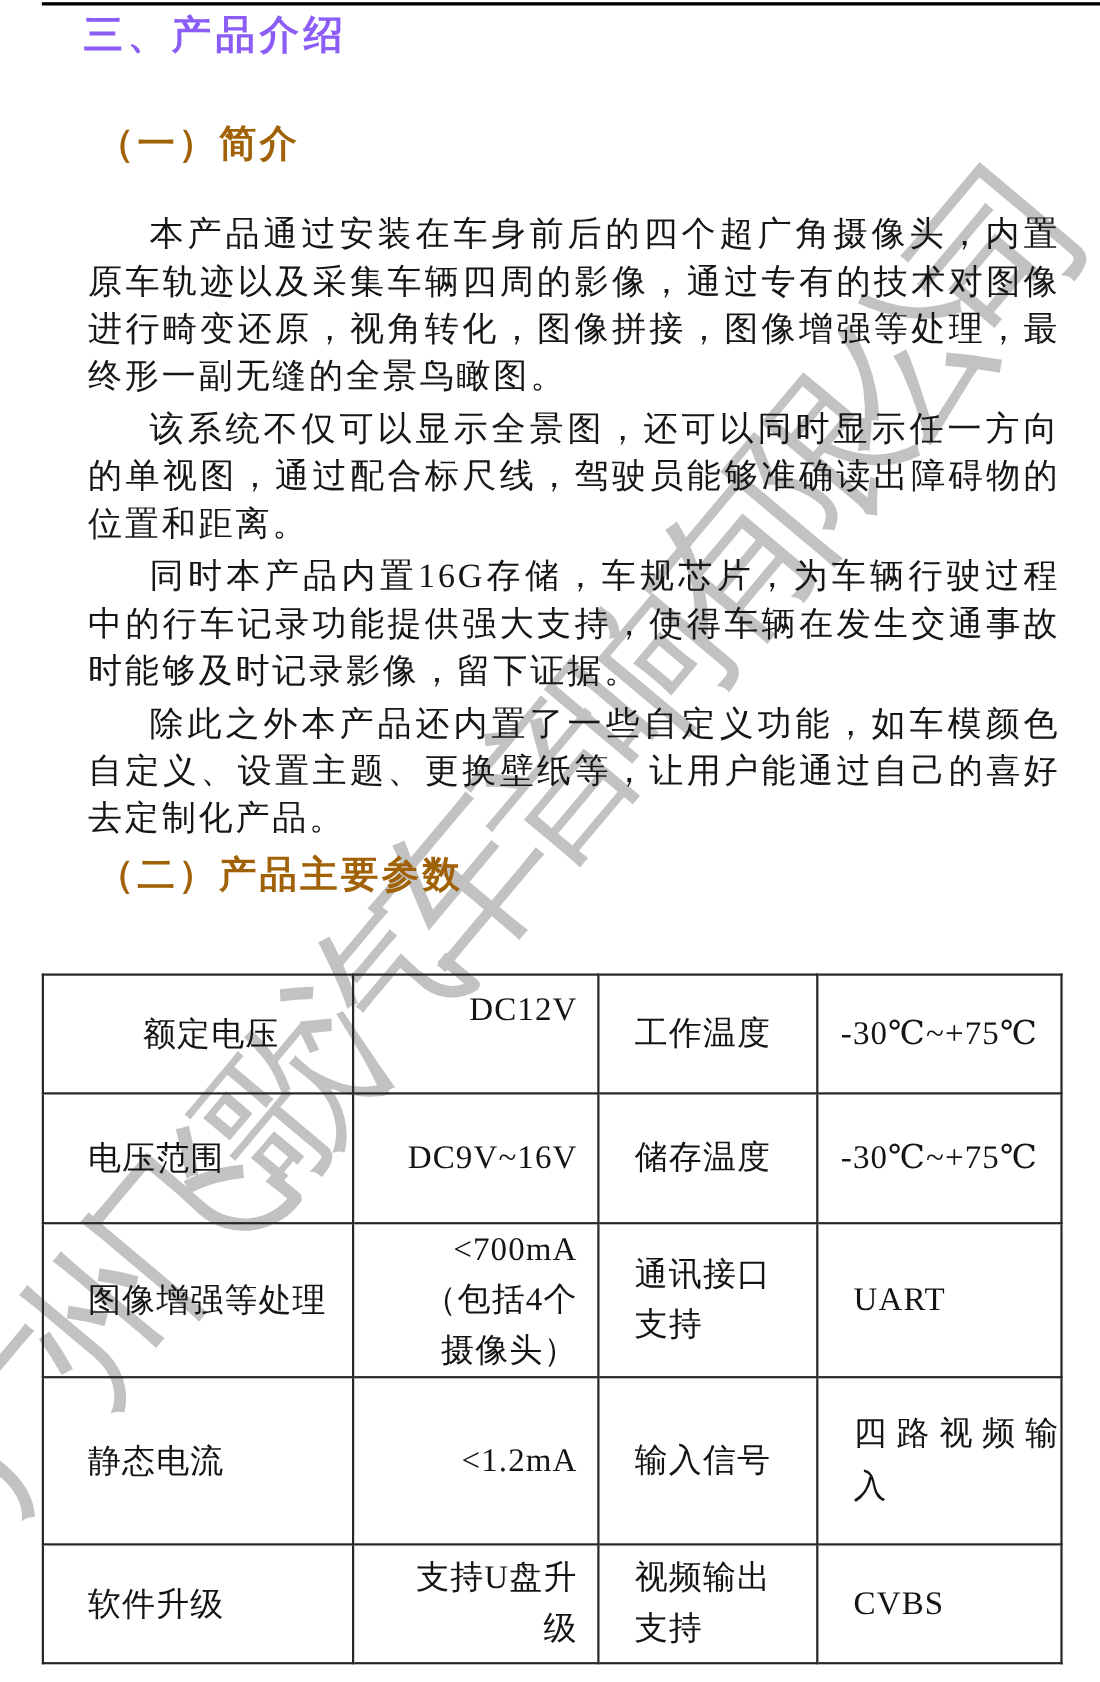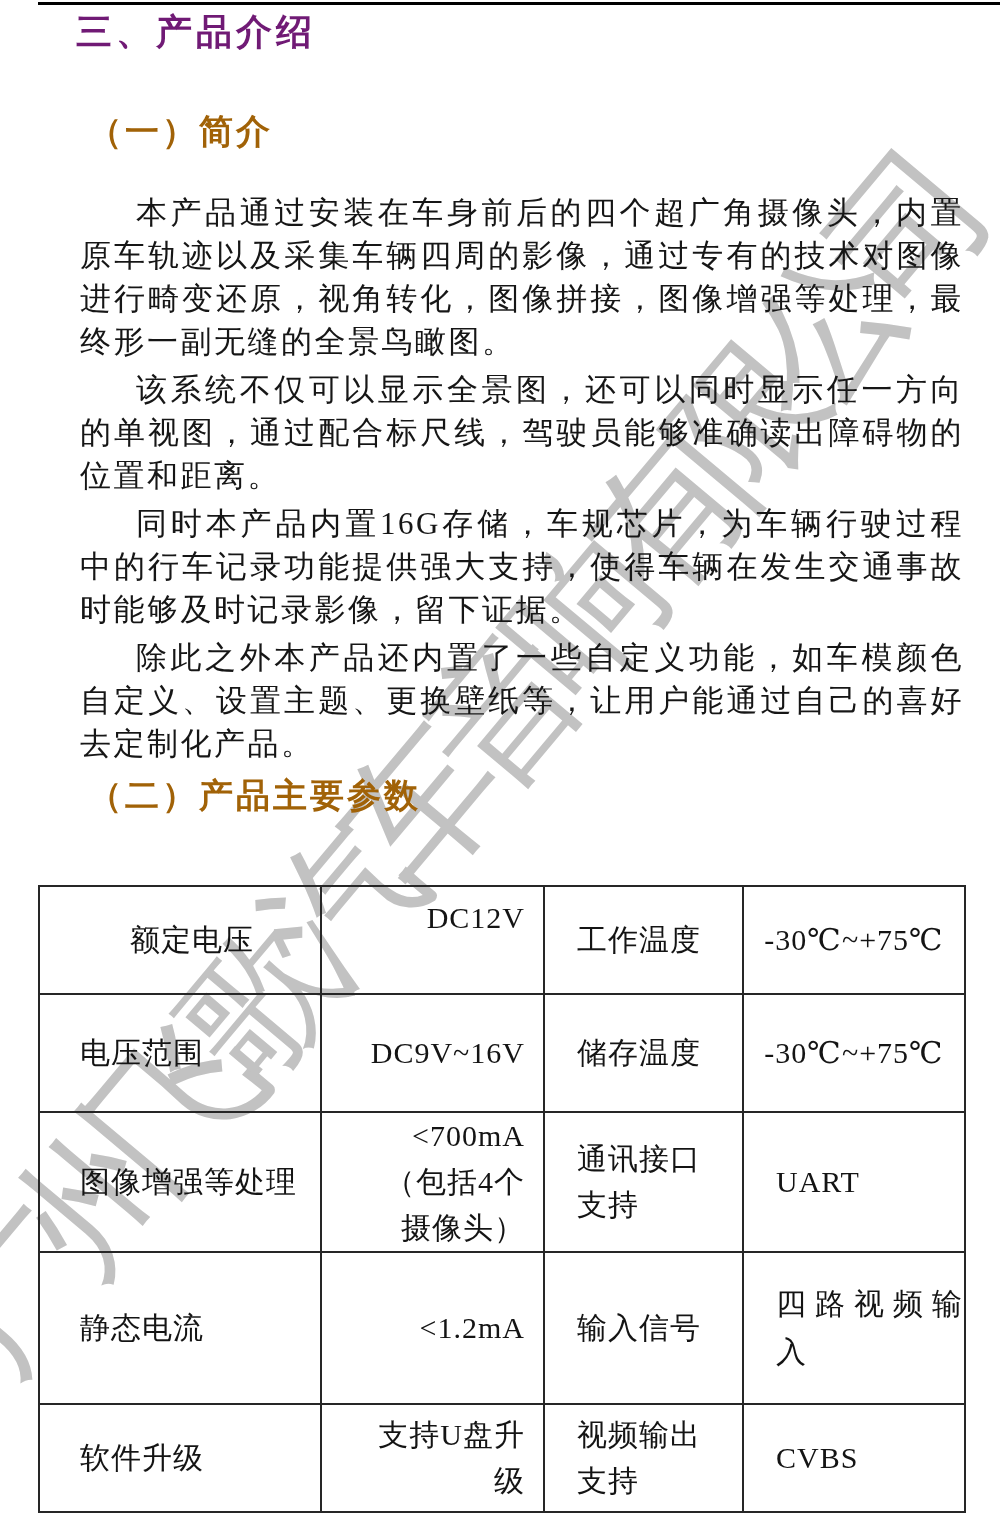--- a/index.html
+++ b/index.html
@@ -21,21 +21,21 @@
   }
 
   .content { position:relative; z-index:1; }
 
   .top-rule {
     margin:2px 0 0 38px; width:962px; height:3px; background:#000000;
   }
 
   h1.sec {
     margin:4px 0 0 76px; font-size:36px; line-height:46px;
-    font-weight:bold; letter-spacing:4px; color:#701a75;
+    font-weight:bold; letter-spacing:4px; color:#8b5cf6;
   }
   h2.sub { font-size:34px; line-height:46px; font-weight:bold; letter-spacing:3px; color:#a16207; }
   h2.sub-intro  { margin:54px 0 0 88px; }
   h2.sub-params { margin:8px 0 0 88px; }
 
   .body-text { margin:36px 0 0 80px; width:884px; }
   .body-text p {
     font-size:31px; line-height:43px; letter-spacing:2.5px;
     text-indent:56px; margin:0 0 5px 0; color:#161616;
     text-align:justify;

